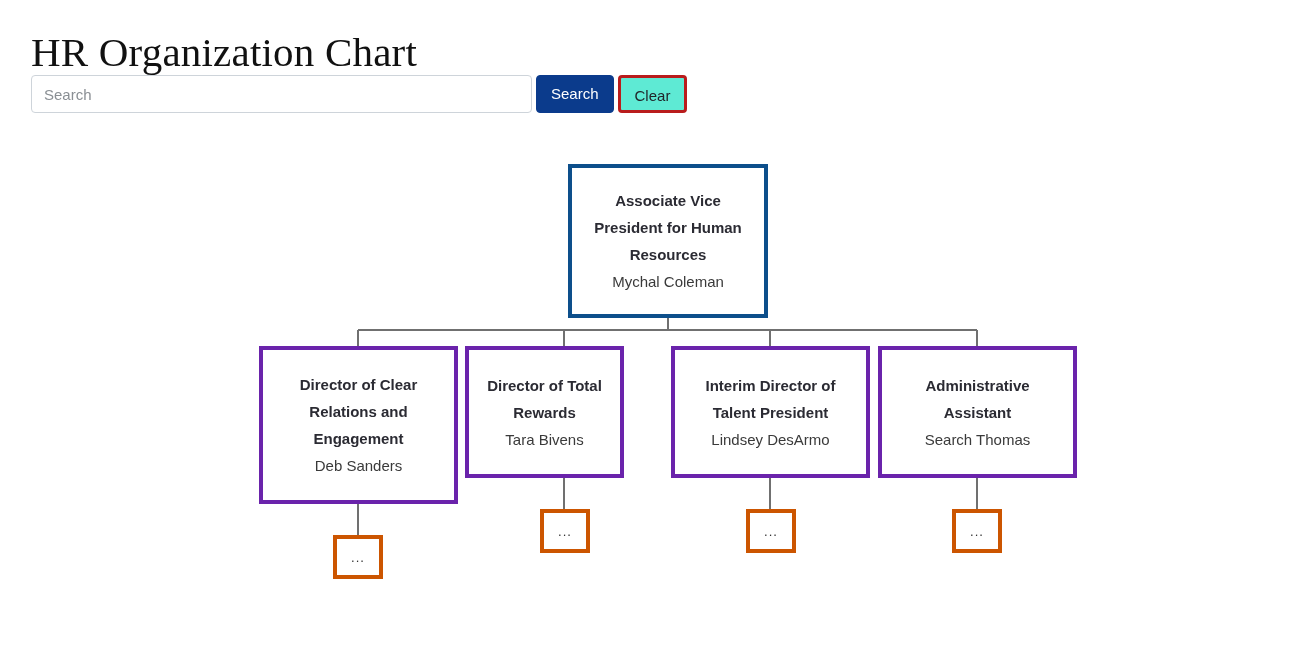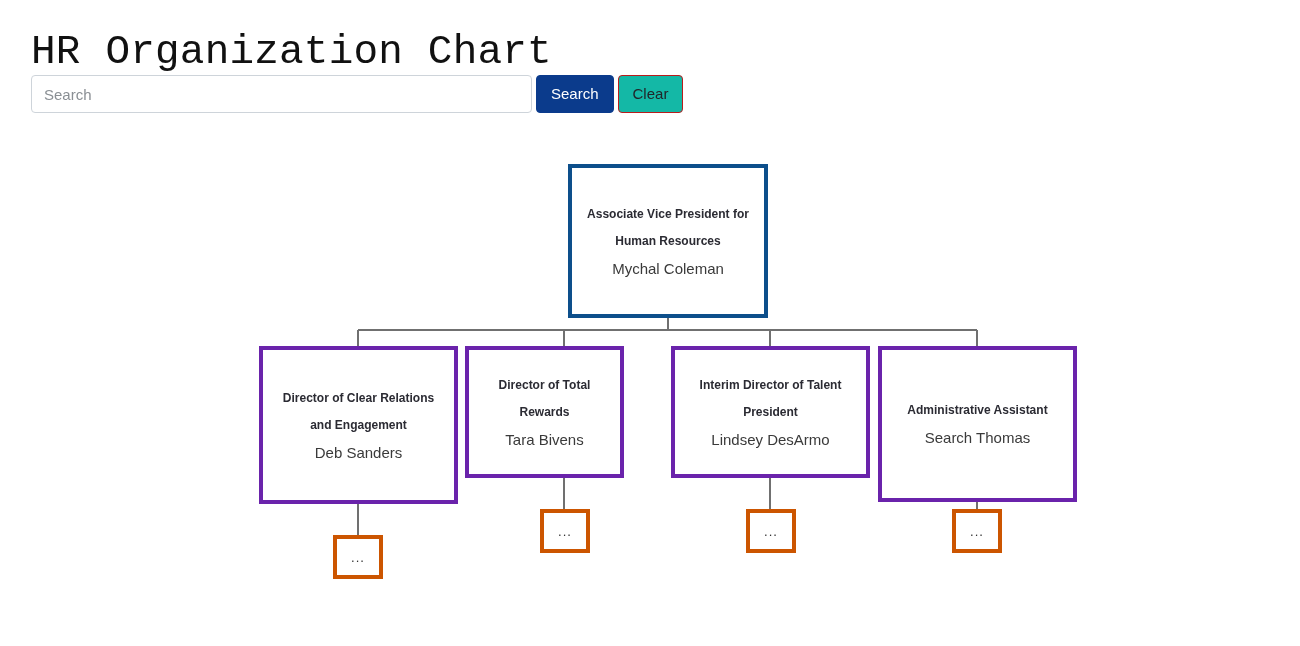--- a/index.html
+++ b/index.html
@@ -21,21 +21,21 @@
     position: relative;
     width: 1300px;
     height: 646px;
   }
 
   
   .page-title {
     position: absolute;
     left: 31px;
     top: 22px;
-    font-family: Liberation Mono, monospace;
+    font-family: Liberation Serif, serif;
     font-size: 41px;
     font-weight: 400;
     line-height: 1.1;
     color: #111111;
     letter-spacing: 0.2px;
     white-space: nowrap;
     margin-top: 8px;
   }
 
   
@@ -73,23 +73,23 @@
     cursor: pointer;
     white-space: nowrap;
   }
   .btn-search {
     background: #0b3b8c;
     color: #ffffff;
     border: 1px solid #0b3b8c;
     font-weight: 400;
   }
   .btn-clear {
-    background: #14b8a6;
+    background: #5eead4;
     color: #212529;
-    border: 1px solid #b91c1c;
+    border: 3px solid #b91c1c;
   }
 
   
   .chart {
     position: absolute;
     left: 0;
     top: 0;
     width: 1300px;
     height: 646px;
   }
@@ -107,21 +107,21 @@
     background: #ffffff;
     display: flex;
     flex-direction: column;
     align-items: center;
     justify-content: center;
     text-align: center;
     cursor: pointer;
     padding: 10px 12px;
   }
   .node .node-title {
-    font-size: 12px;
+    font-size: 15px;
     font-weight: bold;
     line-height: 27px;
     color: #2b2b33;
   }
   .node .node-person {
     font-size: 15px;
     font-weight: 400;
     line-height: 27px;
     color: #3a3a3a;
     margin-top: 0;
@@ -135,21 +135,21 @@
     height: 154px;
   }
   .node-root .node-title { line-height: 27px; }
 
   .node-child {
     border: 4px solid #6a23ab;
   }
   .node-c0 { left: 259px; top: 346px; width: 199px; height: 158px; }
   .node-c1 { left: 465px; top: 346px; width: 159px; height: 132px; }
   .node-c2 { left: 671px; top: 346px; width: 199px; height: 132px; }
-  .node-c3 { left: 878px; top: 346px; width: 199px; height: 156px; }
+  .node-c3 { left: 878px; top: 346px; width: 199px; height: 132px; }
 
   .node-more {
     border: 4px solid #cc5500;
     width: 50px;
     height: 44px;
     font-size: 12px;
     color: #333333;
     letter-spacing: 1px;
     line-height: 10px;
     padding: 0;

